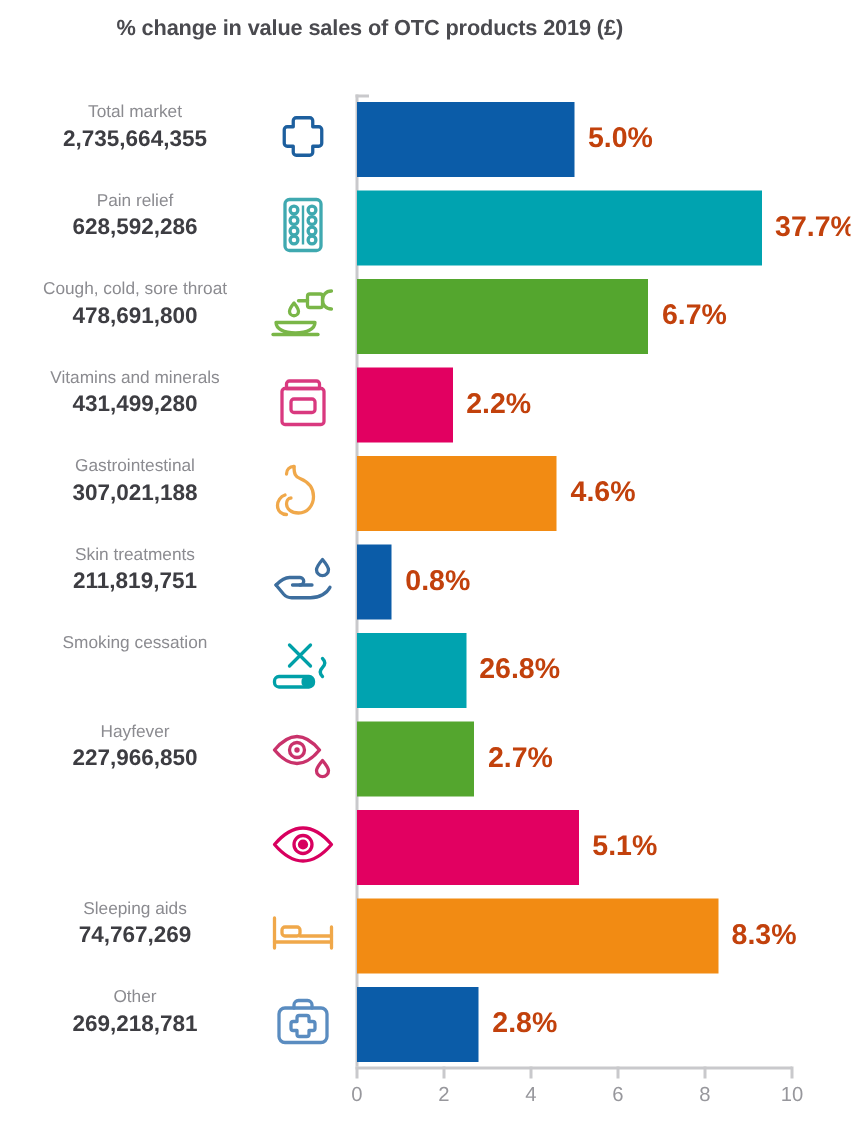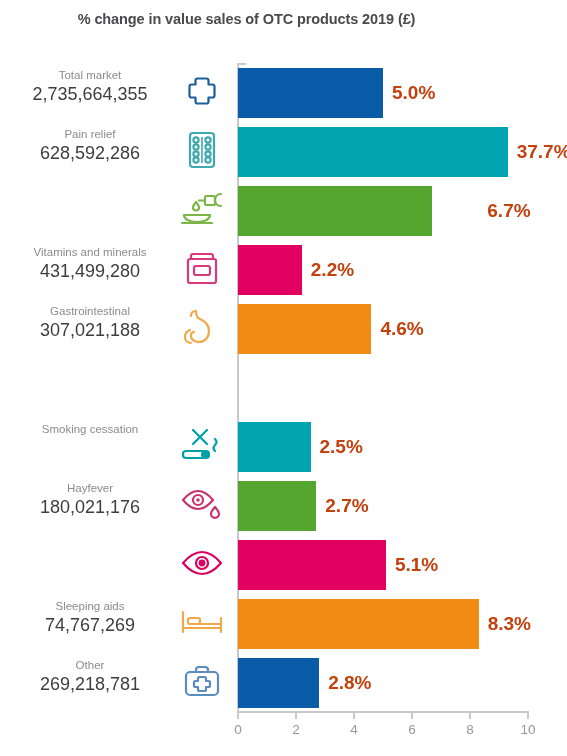--- a/index.html
+++ b/index.html
@@ -69,22 +69,22 @@
     line-height: 1.18;
   }
   .cat-name {
     display: block;
     font-size: 11.5px;
     color: #8b8b90;
     white-space: nowrap;
   }
   .cat-value {
     display: block;
-    font-size: 18px;
-    font-weight: normal;
+    font-size: 15px;
+    font-weight: bold;
     color: #3d3d42;
     white-space: nowrap;
     margin-top: 1px;
   }
 
   .row-icon {
     position: absolute;
     left: 173px;
     top: 3px;
     width: 58px;
@@ -180,32 +180,36 @@
           <circle cx="10" cy="24" r="2.6" fill="none" stroke="#3fa9b0" stroke-width="2.2" stroke-linecap="round" stroke-linejoin="round"></circle>
           <circle cx="22" cy="24" r="2.6" fill="none" stroke="#3fa9b0" stroke-width="2.2" stroke-linecap="round" stroke-linejoin="round"></circle>
           <circle cx="10" cy="30" r="2.6" fill="none" stroke="#3fa9b0" stroke-width="2.2" stroke-linecap="round" stroke-linejoin="round"></circle>
           <circle cx="22" cy="30" r="2.6" fill="none" stroke="#3fa9b0" stroke-width="2.2" stroke-linecap="round" stroke-linejoin="round"></circle>
         </svg>
       </div>
       <div class="bar" style="width: 269.7px; background: rgb(0, 163, 176); height: 50px;"></div>
       <div class="bar-value" style="left: 516.7px;">37.7%</div>
     </div>
     <div class="row" style="top: 118px;">
+      <div class="row-labels">
+        <span class="cat-name">Cough, cold, sore throat</span>
+        <span class="cat-value">478,691,800</span>
+      </div>
       <div class="row-icon">
         <svg width="44" height="36" viewBox="0 0 44 36">
           <path fill="none" stroke="#7ab648" stroke-width="2.2" stroke-linecap="round" stroke-linejoin="round" d="M41 3c-4 0-6 3-6 6s2 6 6 6"></path>
           <rect x="25" y="5" width="10" height="9" rx="1.5" fill="none" stroke="#7ab648" stroke-width="2.2" stroke-linecap="round" stroke-linejoin="round"></rect>
           <path fill="none" stroke="#7ab648" stroke-width="2.2" stroke-linecap="round" stroke-linejoin="round" d="M25 9.5h-6"></path>
           <path fill="none" stroke="#7ab648" stroke-width="2.2" stroke-linecap="round" stroke-linejoin="round" d="M16 11c-2 2.5-3 4-3 5.5a3 3 0 0 0 6 0c0-1.5-1-3-3-5.5z"></path>
           <path fill="none" stroke="#7ab648" stroke-width="2.2" stroke-linecap="round" stroke-linejoin="round" d="M4 24h26c0 4-5 7-13 7s-13-3-13-7z"></path>
           <path fill="none" stroke="#7ab648" stroke-width="2.2" stroke-linecap="round" stroke-linejoin="round" d="M2 32h30"></path>
         </svg>
       </div>
       <div class="bar" style="width: 194.3px; background: rgb(84, 166, 46); height: 50px;"></div>
-      <div class="bar-value" style="left: 441.3px; margin-left: 46px;">6.7%</div>
+      <div class="bar-value" style="left: 441.3px;">6.7%</div>
     </div>
     <div class="row" style="top: 177px;">
       <div class="row-labels">
         <span class="cat-name">Vitamins and minerals</span>
         <span class="cat-value">431,499,280</span>
       </div>
       <div class="row-icon">
         <svg width="34" height="38" viewBox="0 0 34 38">
           <path fill="none" stroke="#d9397f" stroke-width="2.2" stroke-linecap="round" stroke-linejoin="round" d="M8 5h18a2 2 0 0 1 2 2v3H6V7a2 2 0 0 1 2-2z"></path>
           <path fill="none" stroke="#d9397f" stroke-width="2.2" stroke-linecap="round" stroke-linejoin="round" d="M5 10h24a2 2 0 0 1 2 2v20a2 2 0 0 1-2 2H5a2 2 0 0 1-2-2V12a2 2 0 0 1 2-2z"></path>
@@ -222,40 +226,56 @@
       </div>
       <div class="row-icon">
         <svg width="40" height="38" viewBox="0 0 40 38">
           <path fill="none" stroke="#f0a84a" stroke-width="2.2" stroke-linecap="round" stroke-linejoin="round" d="M14 3c0 5 1 7 4 8 5 2 9 5 9 12 0 6-4 11-10 11-5 0-8-3-8-6 0-2 1-4 3-4"></path>
           <path fill="none" stroke="#f0a84a" stroke-width="2.2" stroke-linecap="round" stroke-linejoin="round" d="M14 3c-3 0-5 2-5 5"></path>
           <path fill="none" stroke="#f0a84a" stroke-width="2.2" stroke-linecap="round" stroke-linejoin="round" d="M8 22c-3 1-5 4-5 7 0 4 3 6 6 6"></path>
         </svg>
       </div>
       <div class="bar" style="width: 133.4px; background: rgb(242, 139, 19); height: 50px;"></div>
       <div class="bar-value" style="left: 380.4px;">4.6%</div>
+    </div>
+    <div class="row" style="top: 295px;">
+      <div class="row-labels">
+        <span class="cat-name">Skin treatments</span>
+        <span class="cat-value">211,819,751</span>
+      </div>
+      <div class="row-icon">
+        <svg width="42" height="32" viewBox="0 0 42 32">
+          <path fill="none" stroke="#3d6e9e" stroke-width="2.2" stroke-linecap="round" stroke-linejoin="round" d="M34 3c-2.5 3-4 5-4 6.8a4 4 0 0 0 8 0C38 8 36.5 6 34 3z"></path>
+          <path fill="none" stroke="#3d6e9e" stroke-width="2.2" stroke-linecap="round" stroke-linejoin="round" d="M3 20c3-3 6-5 9-5h7a2.5 2.5 0 0 1 0 5h-5"></path>
+          <path fill="none" stroke="#3d6e9e" stroke-width="2.2" stroke-linecap="round" stroke-linejoin="round" d="M3 20l5 6c1.5 1.7 3 2.5 5.5 2.5H26c6 0 11-3 13-7"></path>
+          <path fill="none" stroke="#3d6e9e" stroke-width="2.2" stroke-linecap="round" stroke-linejoin="round" d="M19 20h8"></path>
+        </svg>
+      </div>
+      <div class="bar" style="width: 23.2px; background: rgb(11, 92, 168); height: 50px;"></div>
+      <div class="bar-value" style="left: 270.2px;">0.8%</div>
     </div>
     <div class="row" style="top: 354px;">
       <div class="row-labels">
         <span class="cat-name">Smoking cessation</span>
       </div>
       <div class="row-icon">
         <svg width="42" height="40" viewBox="0 0 42 40">
           <path fill="none" stroke="#00a0a8" stroke-width="2.2" stroke-linecap="round" stroke-linejoin="round" d="M12 5l14 14M26 5L12 19"></path>
           <path fill="none" stroke="#00a0a8" stroke-width="2.2" stroke-linecap="round" stroke-linejoin="round" d="M34 14c2 2 2 4 0 6s-2 4 0 6"></path>
           <rect x="2" y="26" width="26" height="7" rx="3" fill="none" stroke="#00a0a8" stroke-width="2.2" stroke-linecap="round" stroke-linejoin="round"></rect>
           <rect x="20" y="26.5" width="8" height="6" rx="2.5" fill="#00a0a8"></rect>
         </svg>
       </div>
       <div class="bar" style="width: 72.5px; background: rgb(0, 163, 176); height: 50px;"></div>
-      <div class="bar-value" style="left: 319.5px;">2.5%</div>
+      <div class="bar-value" style="left: 319.5px;">26.8%</div>
     </div>
     <div class="row" style="top: 413px;">
       <div class="row-labels">
         <span class="cat-name">Hayfever</span>
-        <span class="cat-value">180,021,176</span>
+        <span class="cat-value">227,966,850</span>
       </div>
       <div class="row-icon">
         <svg width="42" height="34" viewBox="0 0 42 34">
           <path fill="none" stroke="#c9326b" stroke-width="2.2" stroke-linecap="round" stroke-linejoin="round" d="M2 13c5-6 10-9 15-9s10 3 15 9c-5 6-10 9-15 9S7 19 2 13z"></path>
           <circle cx="17" cy="13" r="5" fill="none" stroke="#c9326b" stroke-width="2.2" stroke-linecap="round" stroke-linejoin="round"></circle>
           <circle cx="17" cy="13" r="1.8" fill="#c9326b"></circle>
           <path fill="none" stroke="#c9326b" stroke-width="2.2" stroke-linecap="round" stroke-linejoin="round" d="M34 20c-2.5 3-4 5-4 6.8a4 4 0 0 0 8 0c0-1.8-1.5-3.8-4-6.8z"></path>
         </svg>
       </div>
       <div class="bar" style="width: 78.3px; background: rgb(84, 166, 46); height: 50px;"></div>

